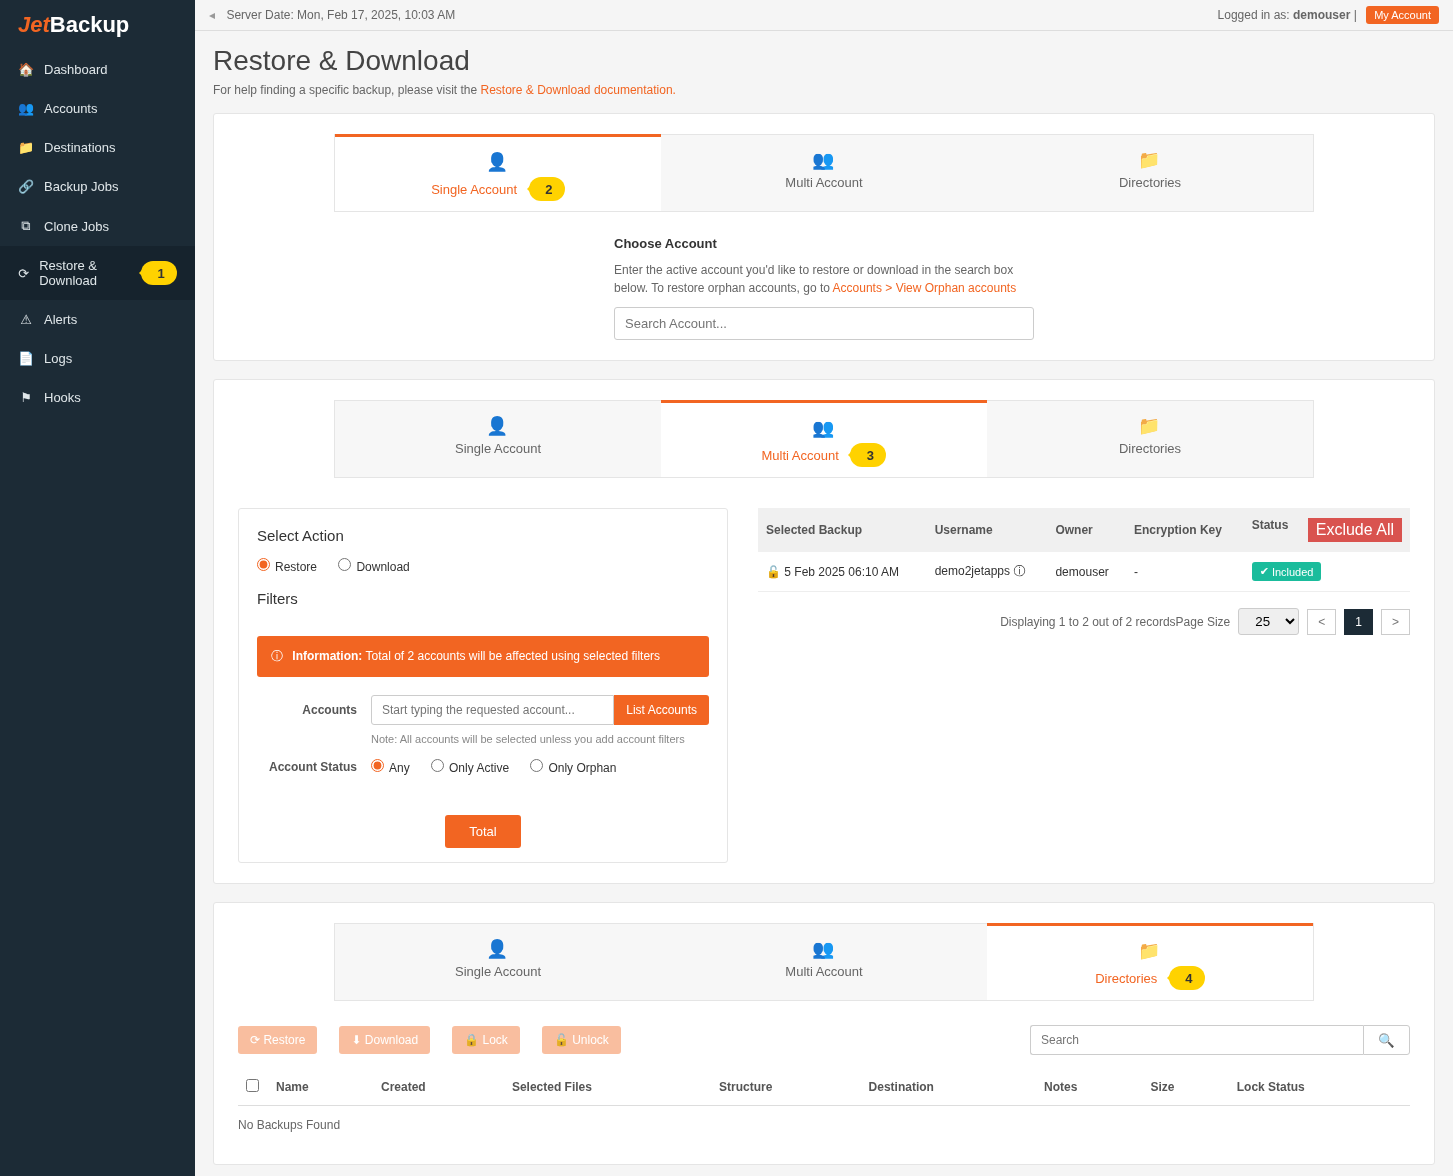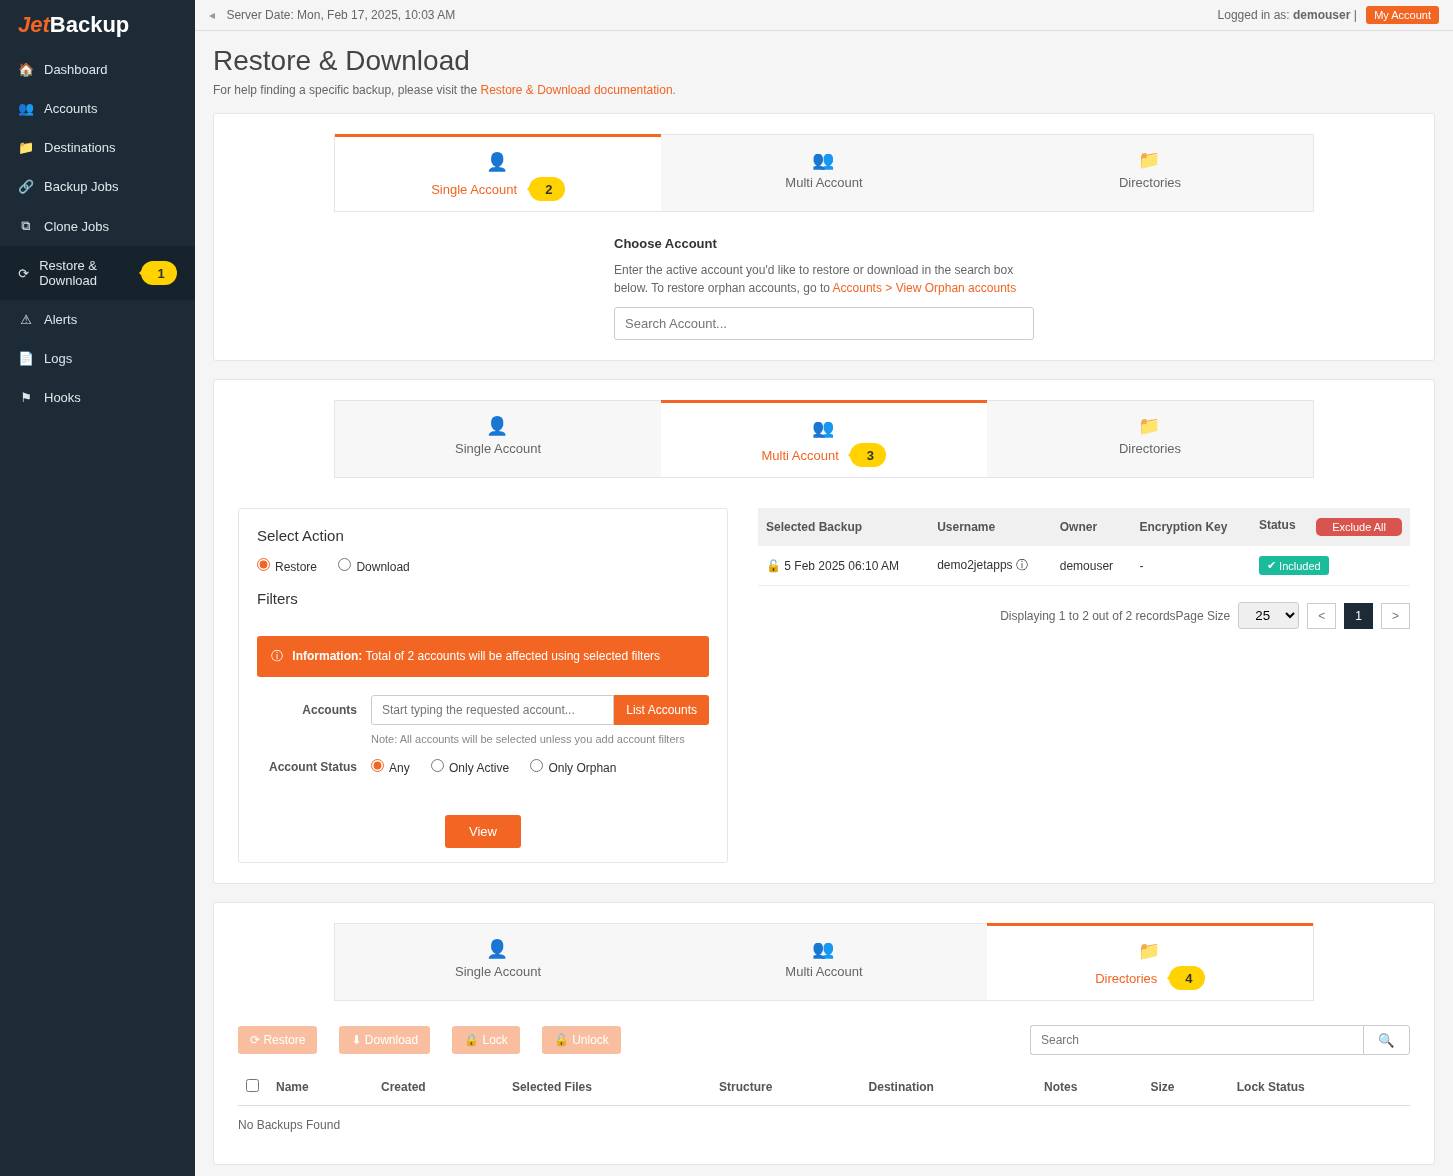--- a/index.html
+++ b/index.html
@@ -60,21 +60,21 @@
 .note { font-size: 11px; color: #888; margin-left: 114px; margin-bottom: 14px; }
 .show-more-btn { background: #ed9c28; color: #fff; border: none; padding: 6px 10px; border-radius: 3px; font-size: 11px; cursor: pointer; }
 .next-btn-wrap { text-align: center; padding: 14px 0; }
 .next-btn { background: #f26522; color: #fff; border: none; padding: 9px 24px; border-radius: 3px; font-size: 13px; cursor: pointer; }
 
 .right-box { flex: 1; }
 .table { width: 100%; border-collapse: collapse; font-size: 12px; }
 .table th { text-align: left; background: #f0f0f0; padding: 10px 8px; font-weight: bold; color: #555; }
 .table td { padding: 10px 8px; border-bottom: 1px solid #eee; }
 .included-badge { background: #1abc9c; color: #fff; padding: 3px 8px; border-radius: 3px; font-size: 11px; display: inline-flex; align-items: center; gap: 3px; }
-.exclude-all-btn { background: #d9534f; color: #fff; border: none; padding: 3px 16px; border-radius: 5px; font-size: 11px; cursor: pointer; float: right; }
+.exclude-all-btn { background: #d9534f; color: #fff; border: none; padding: 3px 8px; border-radius: 0; font-size: 16px; cursor: pointer; float: right; }
 .paging-row { display: flex; justify-content: flex-end; align-items: center; margin-top: 16px; font-size: 12px; color: #666; }
 .paging { display: flex; align-items: center; gap: 8px; }
 .paging select { padding: 4px 12px; border: 1px solid #ccc; border-radius: 3px; }
 .paging .pg-btn { border: 1px solid #ccc; padding: 5px 10px; background: #fff; color: #777; cursor: pointer; }
 .paging .pg-btn.active { background: #1c2b36; color: #fff; border-color: #1c2b36; }
 
 
 .dir-toolbar { display: flex; justify-content: space-between; align-items: center; padding: 0 24px; margin-top: 24px; }
 .dir-btns { display: flex; gap: 22px; }
 .dir-btns button { background: #f9b895; color: #fff; border: none; padding: 7px 12px; border-radius: 3px; font-size: 12px; cursor: pointer; opacity: 0.9; }
@@ -225,21 +225,21 @@
               <div class="filter-row">
                 <div class="lbl">Account Status</div>
                 <div class="ctrl radio-row" style="margin:0">
                   <label><input type="radio" name="st" checked="" style=""><span>Any</span></label>
                   <label><input type="radio" name="st" style=""><span>Only Active</span></label>
                   <label><input type="radio" name="st" style=""><span>Only Orphan</span></label>
                 </div>
               </div>
             </div>
             <div class="next-btn-wrap">
-              <button class="next-btn">View</button>
+              <button class="next-btn">Total</button>
             </div>
           </div>
 
           <div class="right-box">
             <table class="table">
               <thead>
                 <tr>
                   <th>Selected Backup</th>
                   <th>Username</th>
                   <th>Owner</th>

